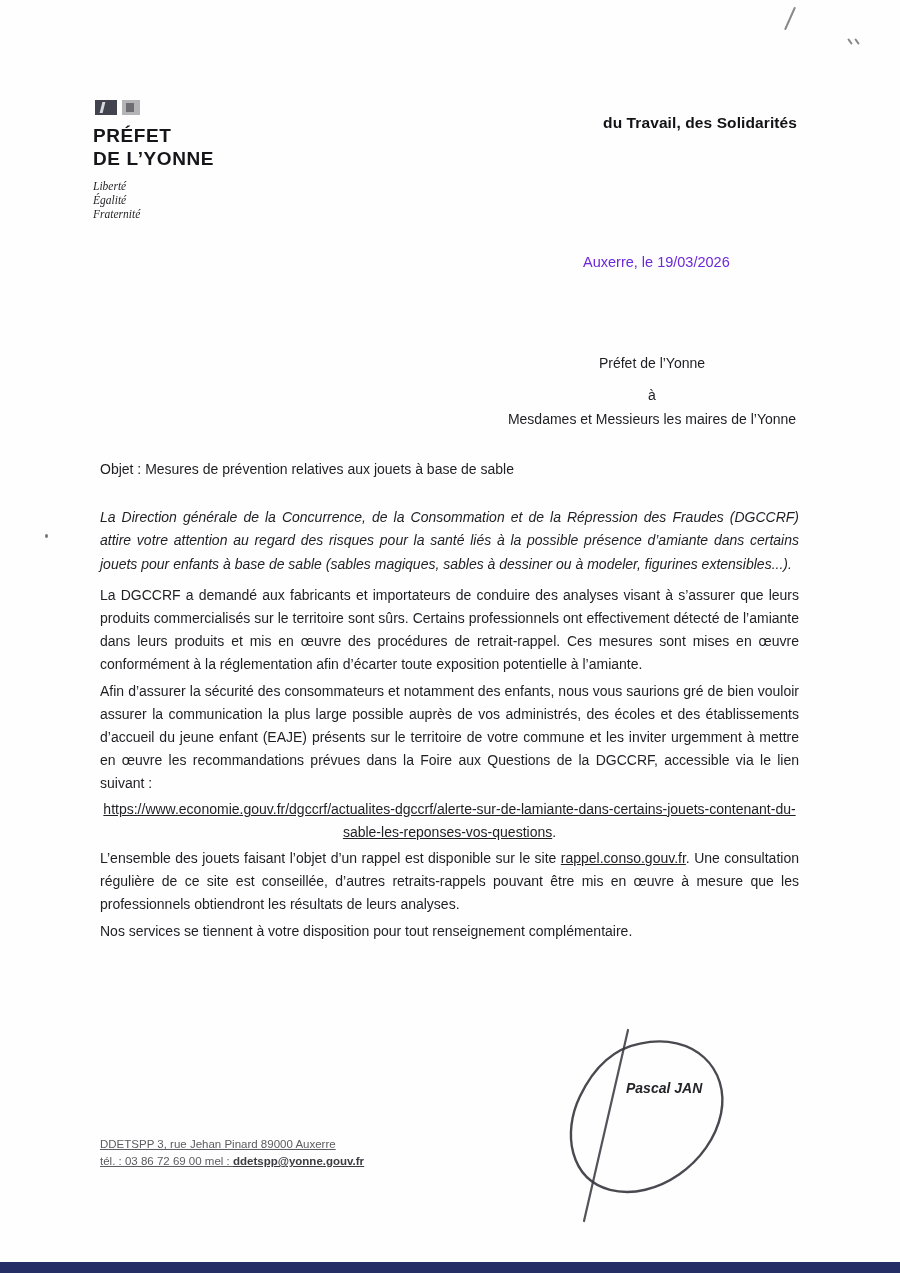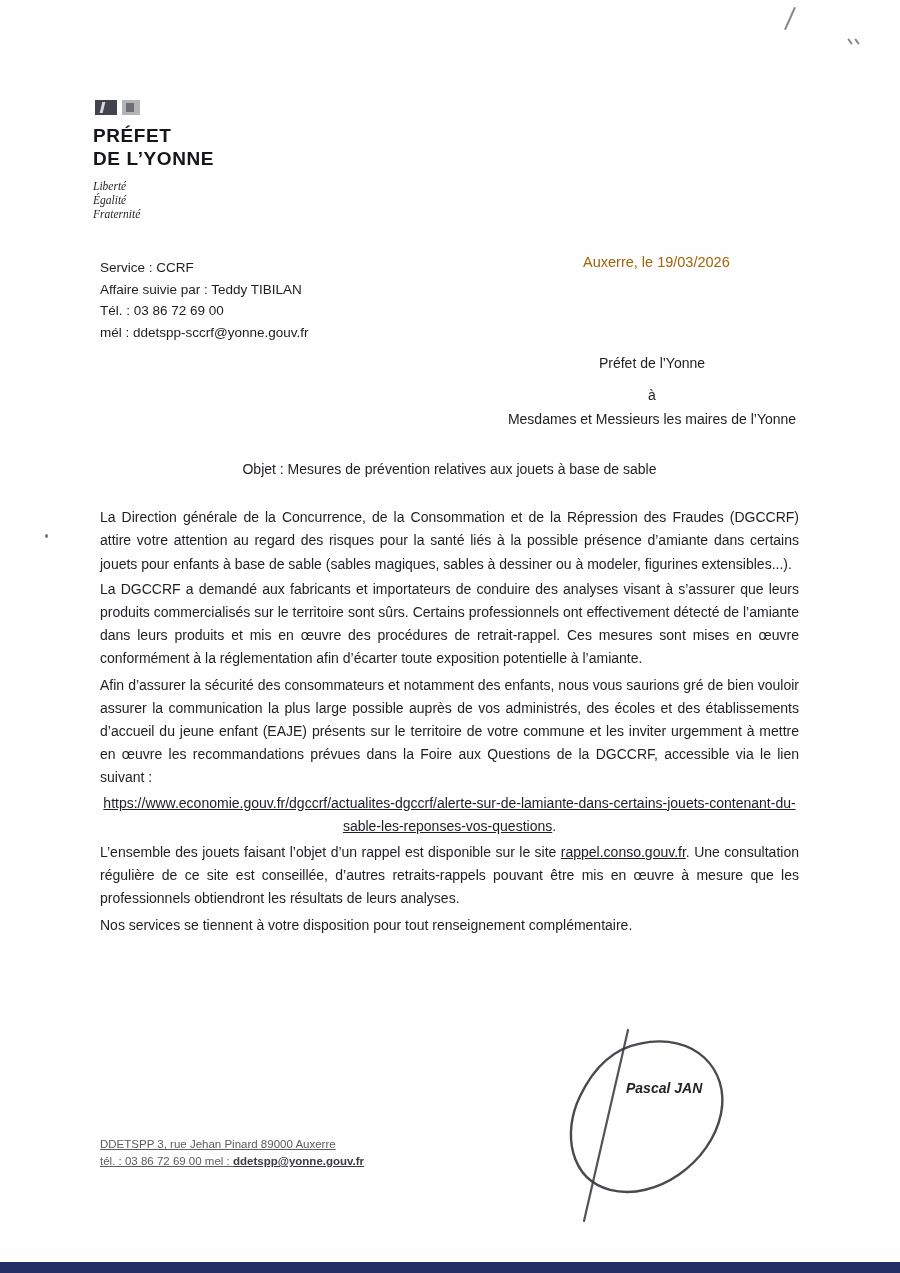--- a/index.html
+++ b/index.html
@@ -23,31 +23,31 @@
   .logo-title{font-size:19px;font-weight:bold;letter-spacing:.6px;line-height:23px;color:#15151a;}
   .motto{margin-top:9px;font-family:"Liberation Serif", serif;font-style:italic;font-size:11.5px;line-height:14px;color:#26262a;}
   
   .direction{
     position:absolute;right:103px;top:112px;
     text-align:right;font-weight:bold;font-size:15.5px;line-height:22px;
     color:#121216;letter-spacing:.1px;
   }
   
   .contact{position:absolute;left:100px;top:257px;font-size:13.5px;line-height:21.5px;color:#1e1e22;}
-  .dateline{position:absolute;left:583px;top:254px;font-size:14.5px;color:#a16207;}
+  .dateline{position:absolute;left:583px;top:254px;font-size:14.5px;color:#6d28d9;}
   .addressee{position:absolute;left:402px;top:352px;width:500px;text-align:center;font-size:14px;color:#1d1d22;}
   .addressee .l1{line-height:23px;margin-bottom:9px;}
   .addressee .l2{line-height:23px;margin-bottom:1px;}
   .addressee .l3{line-height:23px;}
   
   .bodytext{position:absolute;left:100px;top:458px;width:699px;font-size:14px;line-height:23.2px;color:#1e1e23;}
   .bodytext p{margin:0 0 3px 0;text-align:justify;overflow-wrap:break-word;}
   .bodytext p.copie{margin-bottom:22px;}
-  .bodytext p.objet{margin-bottom:25px;text-align:center;}
-  .bodytext p.p1{margin-bottom:2px;}
+  .bodytext p.objet{margin-bottom:25px;text-align:left;}
+  .bodytext p.p1{margin-bottom:8px;font-style:italic;}
   .bodytext p.p2{margin-bottom:3px;}
   .bodytext p.p3{margin-bottom:2px;}
   .bodytext p.linkp{margin-bottom:3px;text-align:center;}
   .bodytext p.p5{margin-bottom:0;text-align:left;}
   a.ulink{color:inherit;text-decoration:underline;cursor:pointer;}
   
   .signature{position:absolute;left:540px;top:1028px;width:210px;height:195px;text-decoration:underline;}
   .signature svg{position:absolute;left:0;top:0;}
   .sig-name{position:absolute;left:86px;top:52px;font-size:14px;font-style:italic;font-weight:bold;color:#232328;}
   
@@ -80,30 +80,25 @@
       <div>DE L’YONNE</div>
     </div>
     <div class="motto">
       <div>Liberté</div>
       <div>Égalité</div>
       <div>Fraternité</div>
     </div>
   </div>
 
   <div class="direction">
+    <div>du Travail, des Solidarités</div>
   </div>
 
   <div class="dateline">Auxerre, le 19/03/2026</div>
 
-  <div class="contact">
-    <div>Service : CCRF</div>
-    <div>Affaire suivie par : Teddy TIBILAN</div>
-    <div>Tél. : 03 86 72 69 00</div>
-    <div>mél : ddetspp-sccrf@yonne.gouv.fr</div>
-  </div>
 
   <div class="addressee">
     <div class="l1">Préfet de l’Yonne</div>
     <div class="l2">à</div>
     <div class="l3">Mesdames et Messieurs les maires de l’Yonne</div>
   </div>
 
   <div class="bodytext">
     <p class="objet">Objet : Mesures de prévention relatives aux jouets à base de sable</p>
     <p class="p1">La Direction générale de la Concurrence, de la Consommation et de la Répression des Fraudes (DGCCRF) attire votre attention au regard des risques pour la santé liés à la possible présence d’amiante dans certains jouets pour enfants à base de sable (sables magiques, sables à dessiner ou à modeler, figurines extensibles...).</p>

